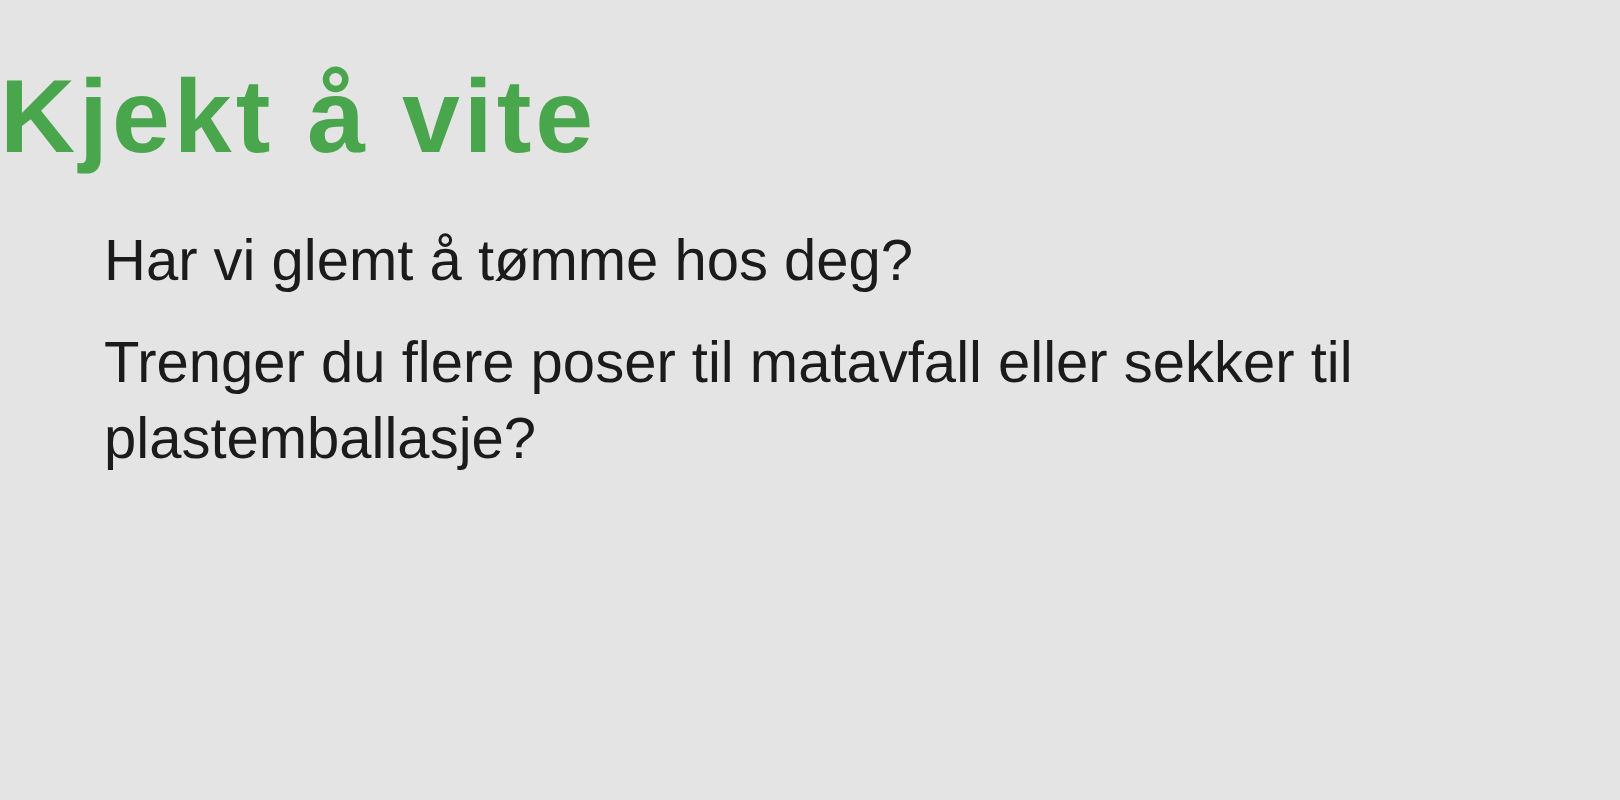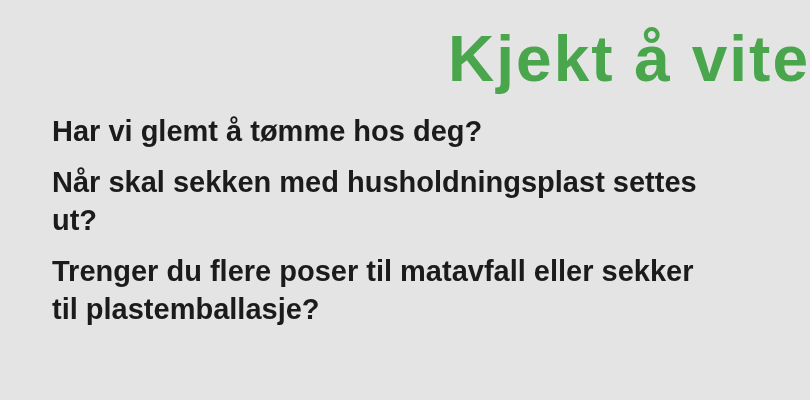--- a/index.html
+++ b/index.html
@@ -10,42 +10,41 @@
     position: relative;
     width: 810px;
     height: 400px;
     overflow: hidden;
     background: #e4e4e4;
     font-family: "Liberation Sans", sans-serif;
   }
   .slide-title {
     margin: 0;
     padding-top: 30px;
-    text-align: right;
-    font-size: 64px;
+    text-align: left;
+    font-size: 52px;
     line-height: 58px;
     font-weight: 800;
     letter-spacing: 2px;
     color: #4aa64d;
   }
   .question-list {
     margin: 24px 52px 0 52px;
     max-width: 660px;
     color: #1b1b1b;
   }
   .question-item {
     margin: 0 0 13px 0;
     font-size: 29px;
     line-height: 38px;
-    font-weight: 700;
+    font-weight: 400;
   }
 </style>
 </head>
 <body>
 
 <div class="slide" style="background: rgb(228, 228, 228);">
   <h1 class="slide-title" style="color: rgb(74, 166, 77);">Kjekt å vite</h1>
   <div class="question-list" style="color: rgb(27, 27, 27);">
     <p class="question-item">Har vi glemt å tømme hos deg?</p>
-    <p class="question-item">Når skal sekken med husholdningsplast settes ut?</p>
     <p class="question-item">Trenger du flere poser til matavfall eller sekker til plastemballasje?</p>
   </div>
 </div>
 
 </body></html>

